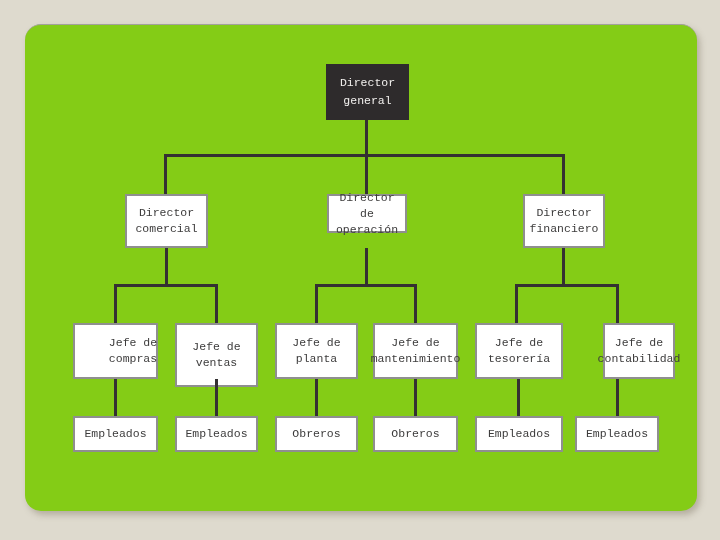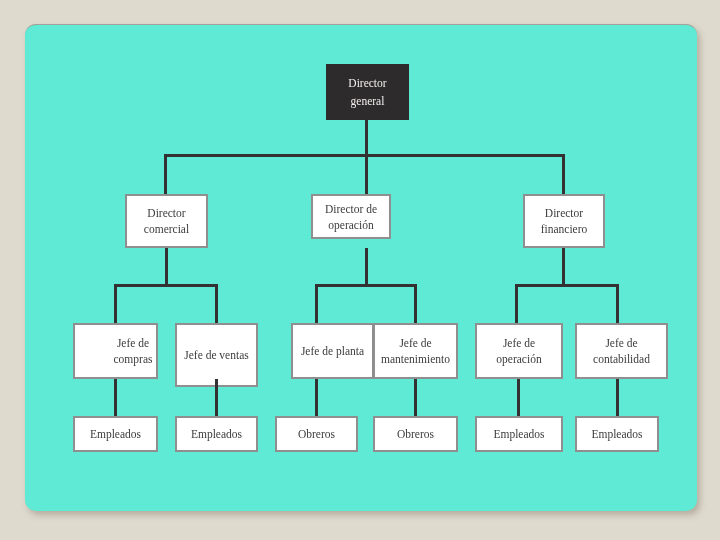--- a/index.html
+++ b/index.html
@@ -11,24 +11,25 @@
   }
   .stage {
     position: relative;
     width: 720px; height: 540px;
     background: #dedace;
   }
   .card {
     position: absolute;
     left: 25px; top: 24px;
     width: 672px; height: 486px;
-    background: #5eead4;
-    border-radius: 11px;
+    background: #84cc16;
+    border-radius: 16px;
     border-top: 1px solid #a2a19a;
     box-shadow: 3px 4px 6px rgba(130,122,104,0.45);
+    font-family: Liberation Mono, monospace;
   }
   .node {
     position: absolute;
     box-sizing: border-box;
     background: #ffffff;
     border: 2px solid #8f8f8f;
     color: #3d3c3c;
     font-size: 11.5px;
     line-height: 16px;
     display: flex;
@@ -71,21 +72,21 @@
 
     <div class="vline" style="left:340px; top:95px; height:37px;"></div>
     <div class="hline" style="left:139px; top:129px; width:401px;"></div>
     <div class="vline" style="left:139px; top:129px; height:41px;"></div>
     <div class="vline" style="left:340px; top:129px; height:41px;"></div>
     <div class="vline" style="left:537px; top:129px; height:41px;"></div>
 
     <div class="node" style="left:100px; top:169px; width:83px; height:54px;">
       <span>Director comercial</span>
     </div>
-    <div class="node" style="left:286px; top:169px; width:80px; height:45px;justify-content:flex-end;">
+    <div class="node" style="left:302px; top:169px; width:80px; height:39px;justify-content:flex-end;">
       <span>Director de operación</span>
     </div>
     <div class="node" style="left:498px; top:169px; width:82px; height:54px;">
       <span>Director financiero</span>
     </div>
 
     <div class="vline" style="left:140px; top:223px; height:36px;"></div>
     <div class="hline" style="left:89px;  top:259px; width:104px;"></div>
     <div class="vline" style="left:89px;  top:259px; height:39px;"></div>
     <div class="vline" style="left:190px; top:259px; height:39px;"></div>
@@ -99,30 +100,30 @@
     <div class="hline" style="left:490px; top:259px; width:104px;"></div>
     <div class="vline" style="left:490px; top:259px; height:39px;"></div>
     <div class="vline" style="left:591px; top:259px; height:39px;"></div>
 
     <div class="node" style="left:48px;  top:298px; width:85px; height:56px;padding-left:38px;">
       <span>Jefe de compras</span>
     </div>
     <div class="node" style="left:150px; top:298px; width:83px; height:64px;">
       <span>Jefe de ventas</span>
     </div>
-    <div class="node" style="left:250px; top:298px; width:83px; height:56px;margin-left:16px;">
+    <div class="node" style="left:250px; top:298px; width:83px; height:56px;">
       <span>Jefe de planta</span>
     </div>
     <div class="node" style="left:348px; top:298px; width:85px; height:56px;">
       <span>Jefe de mantenimiento</span>
     </div>
     <div class="node" style="left:450px; top:298px; width:88px; height:56px;">
-      <span>Jefe de operación</span>
+      <span>Jefe de tesorería</span>
     </div>
-    <div class="node" style="left:550px; top:298px; width:93px; height:56px;">
+    <div class="node" style="left:578px; top:298px; width:72px; height:56px;">
       <span>Jefe de contabilidad</span>
     </div>
 
     <div class="vline" style="left:89px;  top:354px; height:37px;"></div>
     <div class="vline" style="left:190px; top:354px; height:37px;"></div>
     <div class="vline" style="left:290px; top:354px; height:37px;"></div>
     <div class="vline" style="left:389px; top:354px; height:37px;"></div>
     <div class="vline" style="left:492px; top:354px; height:37px;"></div>
     <div class="vline" style="left:591px; top:354px; height:37px;"></div>
 

